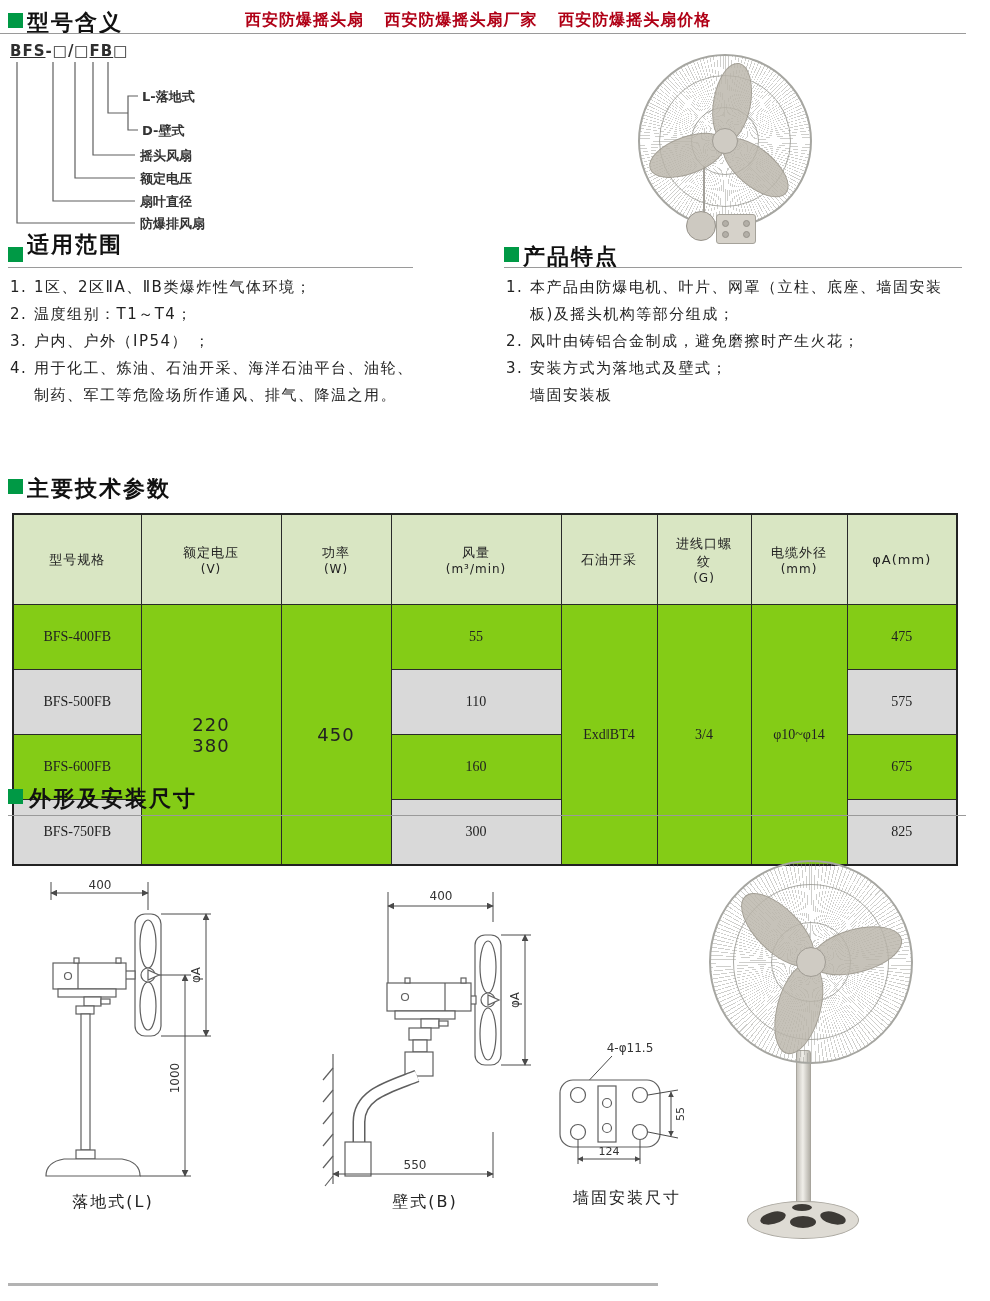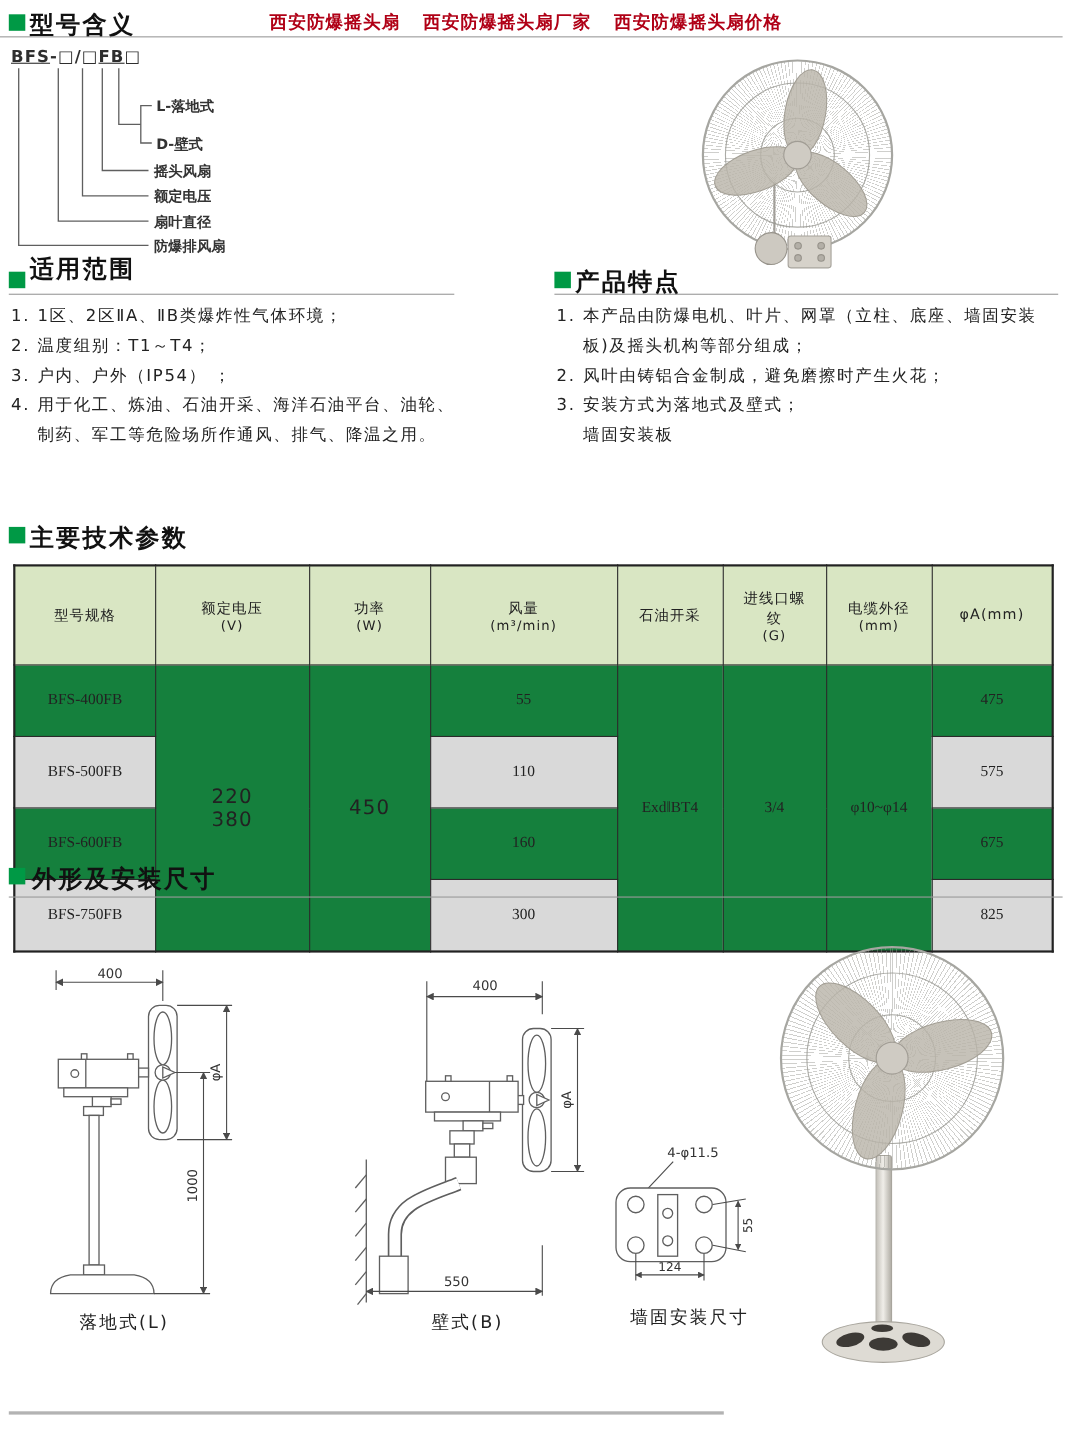--- a/index.html
+++ b/index.html
@@ -24,21 +24,21 @@
   .pitem .num{width:24px;flex:0 0 24px;}
   .pitem .txt{flex:1;}
 
   
   table.spec{position:absolute;left:12px;top:513px;border-collapse:collapse;table-layout:fixed;width:944px;
     font-family:"Liberation Serif","DejaVu Serif",serif;}
   table.spec th,table.spec td{border:1px solid #2a2a2a;text-align:center;vertical-align:middle;padding:16px;}
   table.spec{border:2px solid #222;}
   table.spec th{background:#d9e6c3;font-weight:normal;font-family:"DejaVu Sans","Liberation Sans",sans-serif;
     font-size:13px;letter-spacing:1px;height:57px;color:#222;}
-  table.spec td{font-size:14px;height:32px;background:#15803d;color:#222;}
+  table.spec td{font-size:14px;height:32px;background:#84cc16;color:#222;}
   table.spec td.alt{background:#d9d9d9;}
   table.spec td.sans{font-family:"DejaVu Sans","Liberation Sans",sans-serif;font-size:18px;letter-spacing:1px;}
   .th2{display:block;font-size:12px;}
 
   
   .drw{position:absolute;}
   .drw-label{position:absolute;font-size:16px;letter-spacing:2px;color:#222;text-align:center;width:170px;}
   svg .ln{stroke:#5f5f5f;stroke-width:1.2;fill:none;}
   svg .fillw{fill:#fff;stroke:#5f5f5f;stroke-width:1.2;}
   svg .dim{stroke:#4a4a4a;stroke-width:1;fill:none;}

